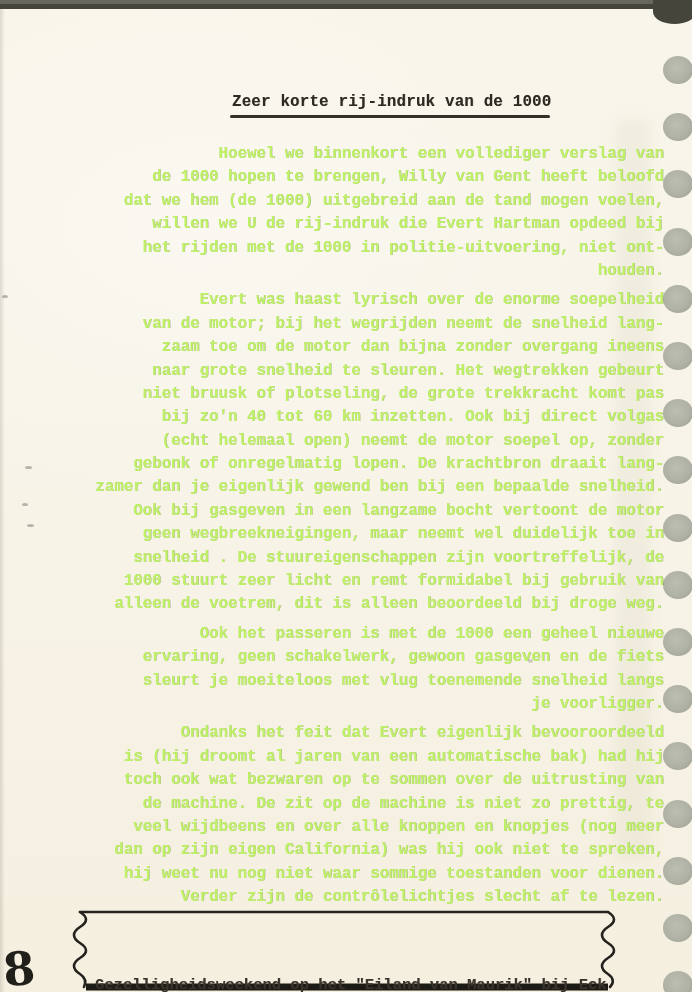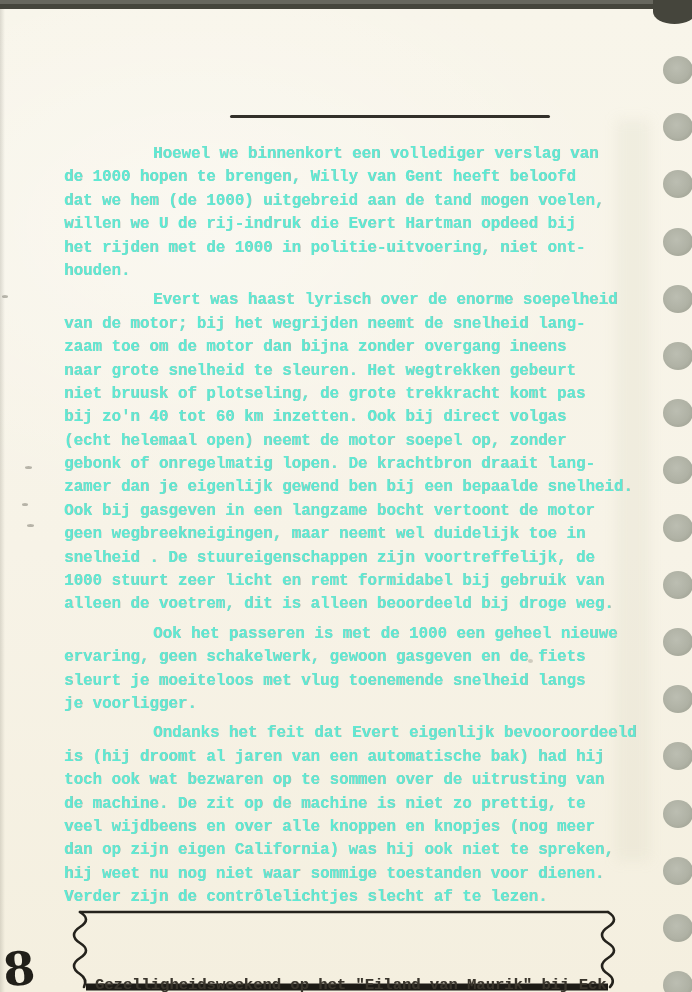--- a/index.html
+++ b/index.html
@@ -21,21 +21,21 @@
   .hole{position:absolute;left:663px;width:30px;height:28px;border-radius:50%;z-index:4;
         background:radial-gradient(circle at 45% 42%, #bcbeb2 0%, #b0b2a5 55%, #a2a496 82%, rgba(162,164,150,0) 100%);
         filter:blur(.6px);}
   .title{position:absolute;left:232px;top:92px;z-index:5;white-space:pre;
         font:700 15.8px/20px "Liberation Mono",monospace;letter-spacing:.2px;
         color:#2d2a23;text-shadow:.4px .4px 0 rgba(45,42,35,.4);}
   .title-underline{position:absolute;left:230px;top:115px;width:320px;height:3px;z-index:5;
         background:#33302a;border-radius:2px;}
   .bodytext{position:absolute;left:64px;top:143px;width:600px;z-index:5;white-space:pre;
         font:700 15.8px/23.4px "Liberation Mono",monospace;
-        color:#5eead4;text-shadow:.4px .4px 0 rgba(58,54,45,.38);}
+        color:#bef264;text-shadow:.4px .4px 0 rgba(58,54,45,.38);text-align:right;}
   .para{margin:0;}
   .para + .para{margin-top:6px;}
   .line{height:23.4px;}
   .line.indent{padding-left:89px;}
   .footer-box{position:absolute;left:56px;top:900px;z-index:5;}
   .box-stroke{fill:none;stroke:#24221c;stroke-width:2.6;stroke-linecap:round;}
   .box-stroke-thick{fill:none;stroke:#1d1b16;stroke-width:7;}
   .box-text{position:absolute;left:95px;top:919px;z-index:6;white-space:pre;
         font:700 15.5px/26.6px "Liberation Mono",monospace;
         color:#39352c;text-shadow:.4px .4px 0 rgba(57,53,44,.38);}
@@ -52,20 +52,21 @@
 </head>
 <body>
 
 <div class="scan">
   <div class="paper"></div>
   <div class="edge-shade"></div>
   <div class="right-stain"></div>
   <div class="top-strip"></div>
   <div class="notch"></div>
 
+  <div class="title">Zeer korte rij-indruk van de 1000</div>
   <div class="title-underline"></div>
 
   <div class="bodytext" id="bodyText"><div class="para"><div class="line indent">Hoewel we binnenkort een vollediger verslag van</div><div class="line">de 1000 hopen te brengen, Willy van Gent heeft beloofd</div><div class="line">dat we hem (de 1000) uitgebreid aan de tand mogen voelen,</div><div class="line">willen we U de rij-indruk die Evert Hartman opdeed bij</div><div class="line">het rijden met de 1000 in politie-uitvoering, niet ont-</div><div class="line">houden.</div></div><div class="para"><div class="line indent">Evert was haast lyrisch over de enorme soepelheid</div><div class="line">van de motor; bij het wegrijden neemt de snelheid lang-</div><div class="line">zaam toe om de motor dan bijna zonder overgang ineens</div><div class="line">naar grote snelheid te sleuren. Het wegtrekken gebeurt</div><div class="line">niet bruusk of plotseling, de grote trekkracht komt pas</div><div class="line">bij zo'n 40 tot 60 km inzetten. Ook bij direct volgas</div><div class="line">(echt helemaal open) neemt de motor soepel op, zonder</div><div class="line">gebonk of onregelmatig lopen. De krachtbron draait lang-</div><div class="line">zamer dan je eigenlijk gewend ben bij een bepaalde snelheid.</div><div class="line">Ook bij gasgeven in een langzame bocht vertoont de motor</div><div class="line">geen wegbreekneigingen, maar neemt wel duidelijk toe in</div><div class="line">snelheid . De stuureigenschappen zijn voortreffelijk, de</div><div class="line">1000 stuurt zeer licht en remt formidabel bij gebruik van</div><div class="line">alleen de voetrem, dit is alleen beoordeeld bij droge weg.</div></div><div class="para"><div class="line indent">Ook het passeren is met de 1000 een geheel nieuwe</div><div class="line">ervaring, geen schakelwerk, gewoon gasgeven en de fiets</div><div class="line">sleurt je moeiteloos met vlug toenemende snelheid langs</div><div class="line">je voorligger.</div></div><div class="para"><div class="line indent">Ondanks het feit dat Evert eigenlijk bevooroordeeld</div><div class="line">is (hij droomt al jaren van een automatische bak) had hij</div><div class="line">toch ook wat bezwaren op te sommen over de uitrusting van</div><div class="line">de machine. De zit op de machine is niet zo prettig, te</div><div class="line">veel wijdbeens en over alle knoppen en knopjes (nog meer</div><div class="line">dan op zijn eigen California) was hij ook niet te spreken,</div><div class="line">hij weet nu nog niet waar sommige toestanden voor dienen.</div><div class="line">Verder zijn de contrôlelichtjes slecht af te lezen.</div></div></div>
 
   <svg class="footer-box" width="580" height="92" viewBox="0 0 580 92">
     <path class="box-stroke" d="M24 12 L552 12"></path>
     <path class="box-stroke" d="M552 12 C560 17 560 22 552 27 C544 32 544 38 552 43 C560 48 560 53 552 58 C544 63 544 69 552 74 C558 78 558 83 554 87"></path>
     <path class="box-stroke" d="M24 12 C32 17 32 22 24 27 C16 32 16 38 24 43 C32 48 32 53 24 58 C16 63 16 69 24 74 C30 78 30 83 28 87"></path>
     <path class="box-stroke-thick" d="M30 87 L552 87"></path>
   </svg>

